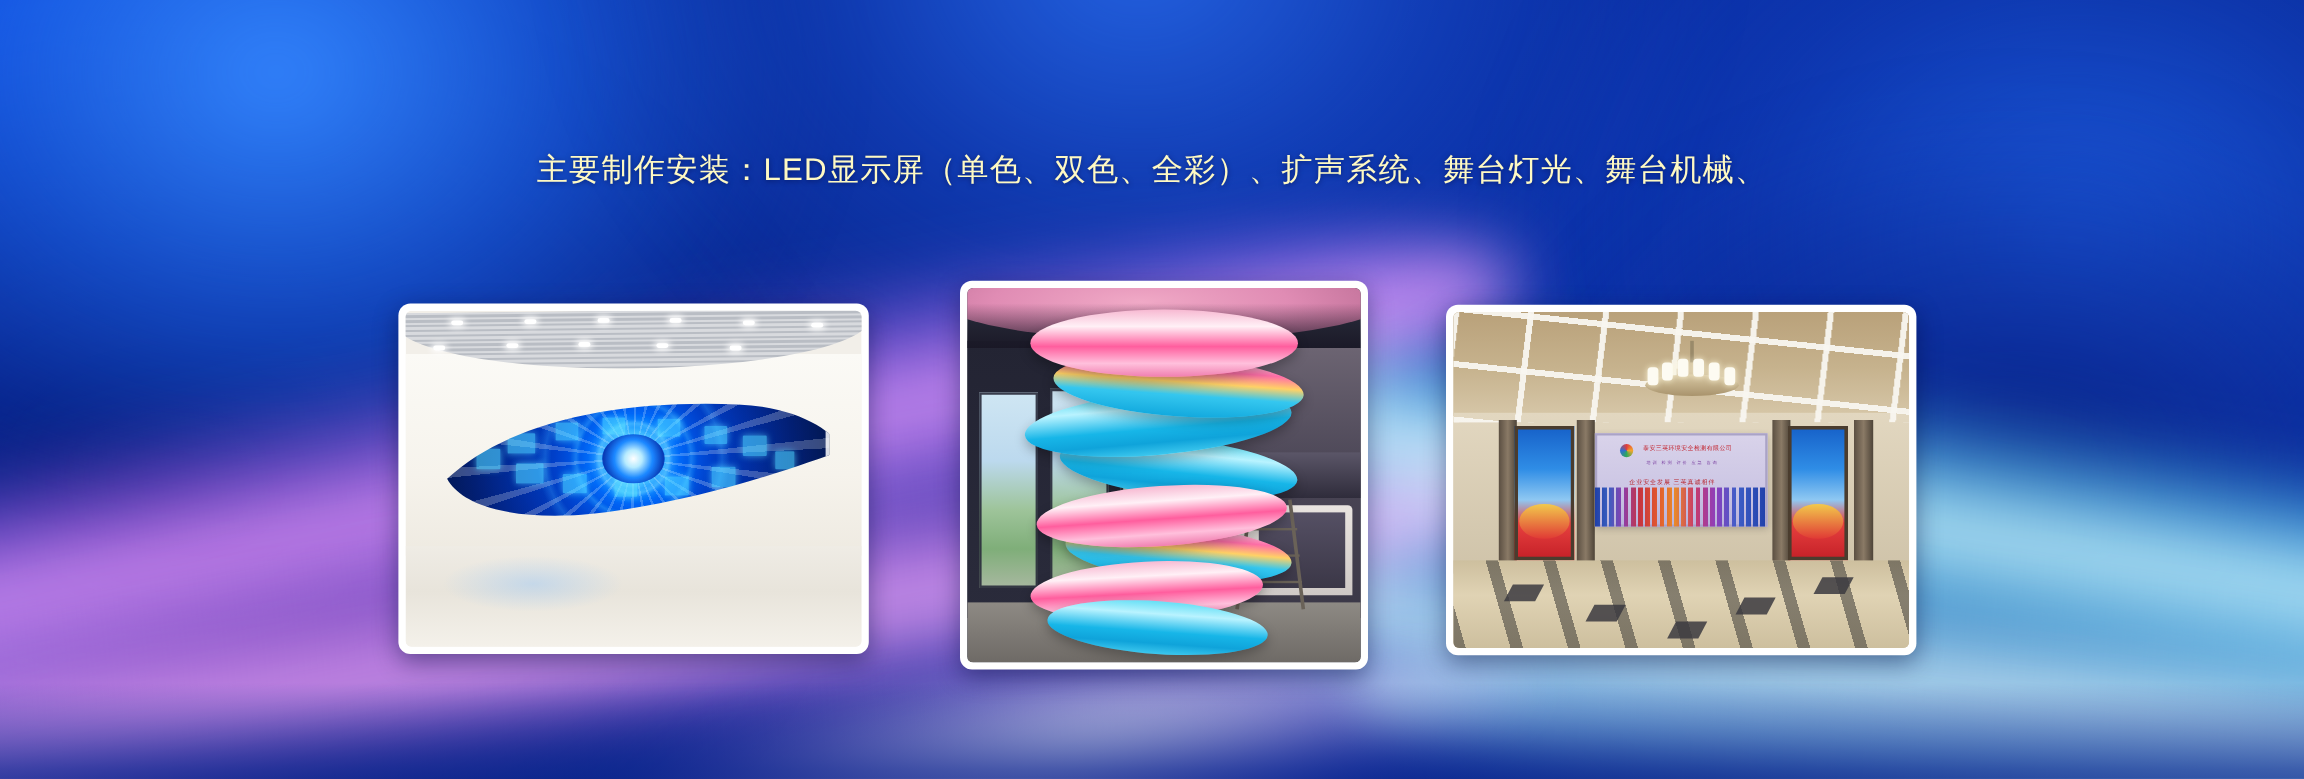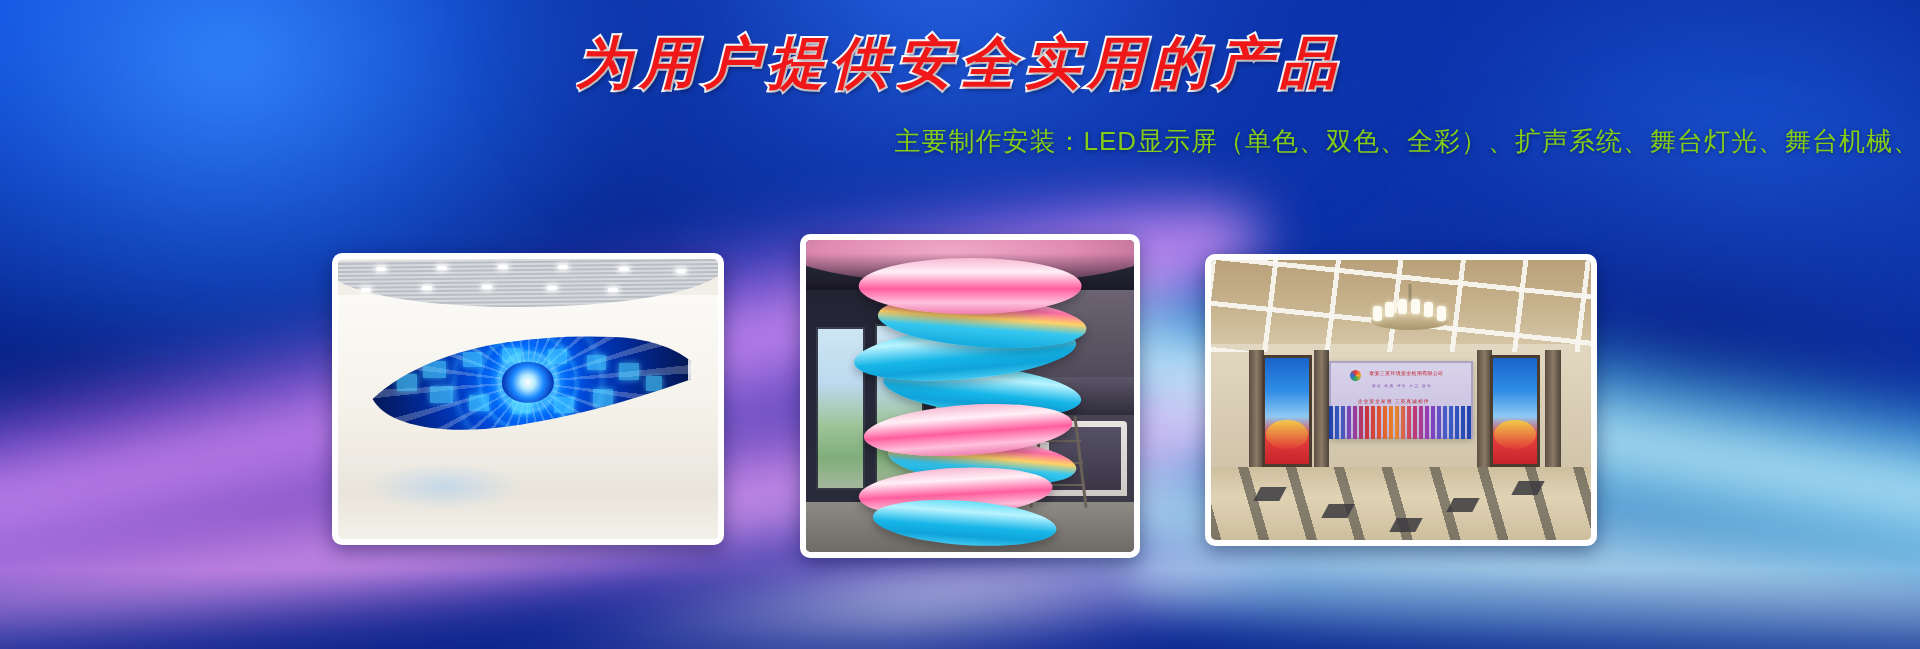--- a/index.html
+++ b/index.html
@@ -166,23 +166,23 @@
     -webkit-text-stroke: 4px #ffffff;
     paint-order: stroke fill;
     text-shadow:
        0 0 2px #ffffff,
        2px 3px 5px rgba(0,0,20,.45);
     white-space: nowrap;
   }
   .subline {
     position: absolute;
     left: 0; right: 0;
-    text-align: right;
+    text-align: center;
     z-index: 6;
-    color: #84cc16;
+    color: #fef9c3;
     font-size: 26px;
     letter-spacing: 1px;
     text-shadow: 0 1px 4px rgba(0,10,60,.55);
     white-space: nowrap;
   }
   .subline-1 { top: 124px; }
   .subline-2 { top: 177px; }
 
   
   .frame {
@@ -421,21 +421,20 @@
   <div class="glow glow-right-dark"></div>
 
   <div class="sweep sweep-magenta-1"></div>
   <div class="sweep sweep-magenta-2"></div>
   <div class="sweep sweep-cyan-1"></div>
   <div class="sweep sweep-cyan-2"></div>
   <div class="sweep sweep-cyan-3"></div>
   <div class="sweep sweep-white-core"></div>
   <div class="bottom-dark"></div>
 
-  <div class="headline">为用户提供安全实用的产品</div>
 
   <div class="subline subline-1">主要制作安装：LED显示屏（单色、双色、全彩）、扩声系统、舞台灯光、舞台机械、</div>
 
   <div class="frame frame-left">
     <div class="frame-inner">
       <div class="ph-left">
         <div class="lw-wall"></div>
         <div class="lw-floor"></div>
         <div class="lw-ceiling"></div>
         <div class="lw-light" style="left:10%;  top:3%;"></div>

